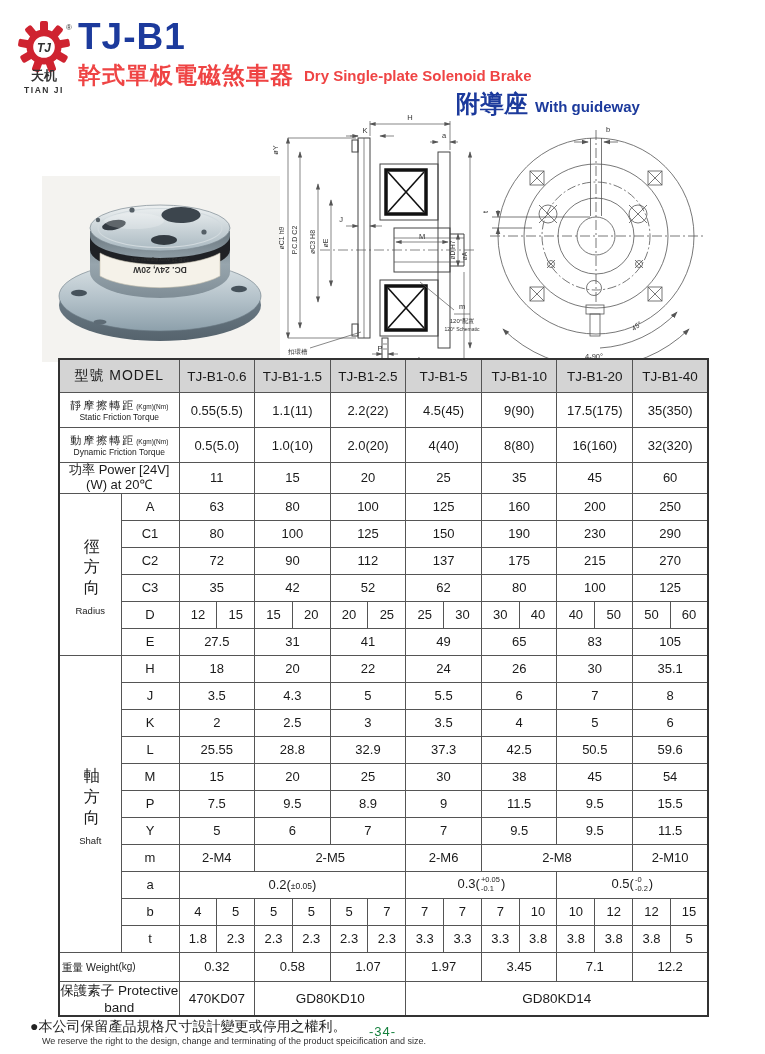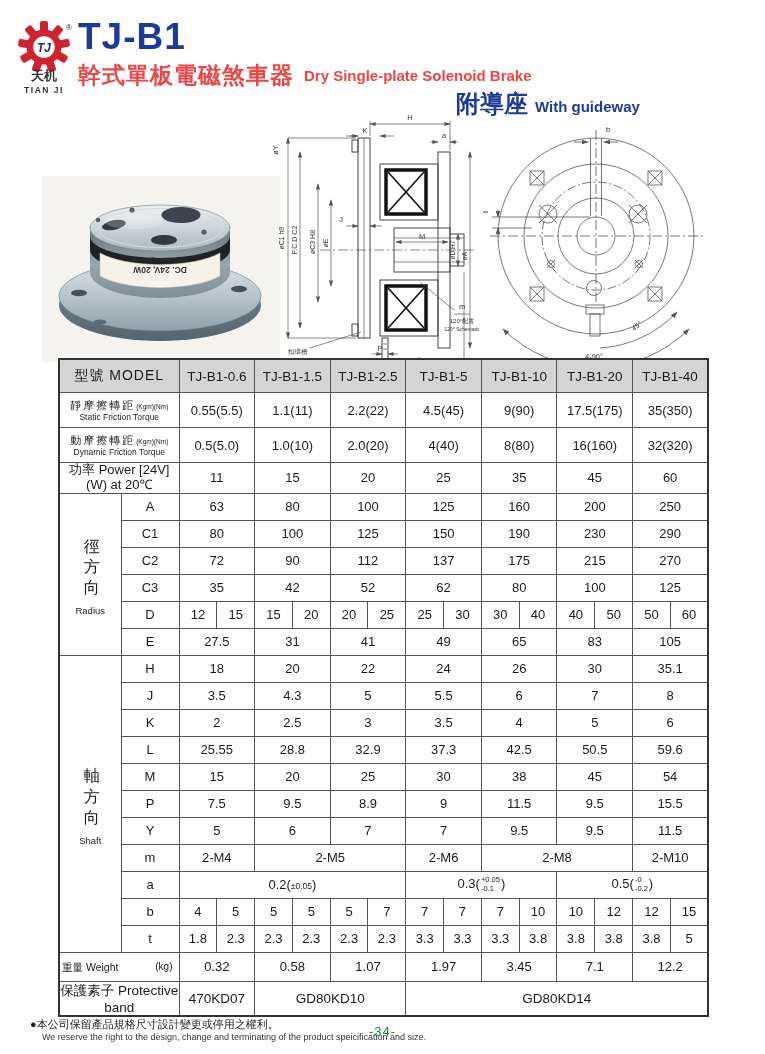--- a/index.html
+++ b/index.html
@@ -31,30 +31,30 @@
   tr.r-band td{height:31px;font-size:13.5px;}
   td.lbl{text-align:left;padding:1px 3px 1px 4px;line-height:1.15;}
   .lbl-cn{font-size:11px;letter-spacing:2px;white-space:nowrap;}
   .lbl-unit{font-size:6.5px;letter-spacing:0;margin-left:1px;}
   .lbl-en{font-size:8.5px;white-space:nowrap;letter-spacing:0;}
   td.lbl-power{font-size:10.5px;letter-spacing:0;}
   td.grp{font-size:11px;}
   .grp-cn{width:13px;margin:4px auto;word-break:break-all;line-height:1.3;font-size:16px;}
   .grp-en{font-size:9.5px;margin-top:6px;text-align:center;}
   td.key{font-size:13px;}
-  .wlabel{display:flex;justify-content:space-between;align-items:center;padding:0 6px 0 2px;}
+  .wlabel{display:flex;align-items:center;padding:0 6px 0 2px;}
   .wlabel .a{font-size:10.5px;}
   .wlabel .b{font-size:10px;}
   td.bandlbl{font-size:10.5px;text-align:left;padding-left:4px;letter-spacing:0;}
   .tol{font-size:8.5px;}
   .stack{display:inline-flex;flex-direction:column;vertical-align:middle;font-size:7.5px;line-height:1.15;text-align:left;margin:0 1px;}
 
   
   .foot{position:absolute;left:30px;top:1018px;line-height:1.25;}
-  .foot .cn{font-size:11px;color:#222;}
+  .foot .cn{font-size:14px;color:#222;}
   .foot .en{font-size:9px;color:#333;margin-left:12px;}
   .pageno{position:absolute;left:0;right:0;top:1024px;text-align:center;font-size:13px;letter-spacing:1px;color:#15803d;}
 
   svg text{font-family:"Liberation Sans",sans-serif;fill:#333;}
 </style>
 </head>
 <body>
 
 <div id="page">
 

